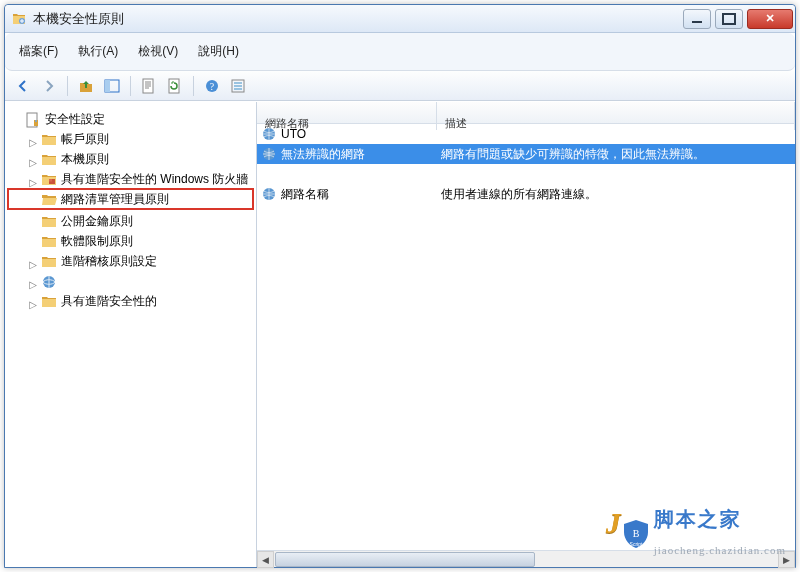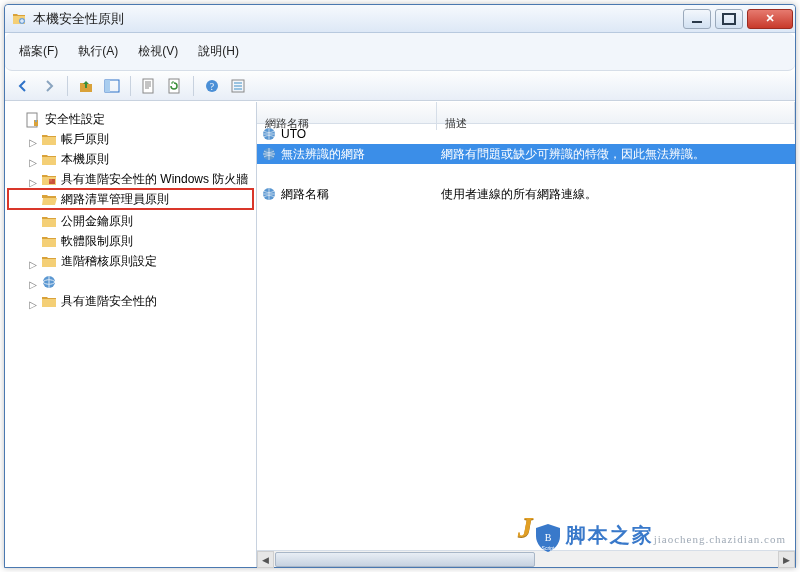--- a/index.html
+++ b/index.html
@@ -54,21 +54,21 @@
   .hscroll .arrow.l { left:0; }
   .hscroll .arrow.r { right:0; }
   .hscroll .track { position:absolute; left:17px; right:17px; top:0; bottom:0; }
   .hscroll .thumb { position:absolute; left:0; top:0; height:15px; width:260px; margin:1px; background:linear-gradient(to bottom,#e8eef5,#c7d2e0); border:1px solid #a8b6c7; border-radius:2px; }
 
   
   .watermark { position:absolute; right:14px; bottom:16px; display:flex; align-items:center; gap:8px; pointer-events:none; opacity:0.95;}
   .wm-logo { width:42px; height:42px; position:relative; }
   .wm-logo .j { position:absolute; left:2px; top:-2px; font:italic bold 30px/1 Georgia,serif; color:#e09a1a; text-shadow:0 1px 0 #a36e0f; }
   .wm-logo .shield { position:absolute; left:20px; top:10px; }
-  .wm-text { display:flex; flex-direction:row; }
+  .wm-text { display:flex; flex-direction:column; }
   .wm-text .cn { font:bold 20px "Microsoft JhengHei"; color:#2f72c8; letter-spacing:2px; }
   .wm-text .en { font:11px/1 Tahoma; color:#9aa5b2; letter-spacing:1px; margin-top:12px;}
 
   
   svg.folder { width:16px; height:16px; }
 </style>
 </head>
 <body>
 
 <div class="win">

